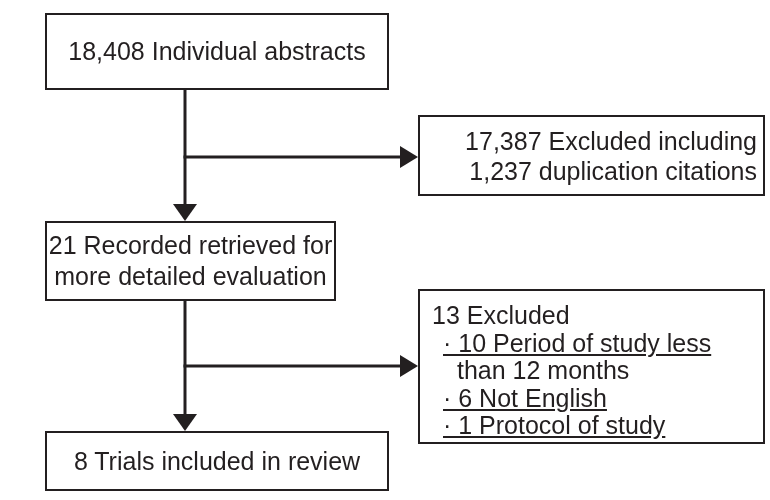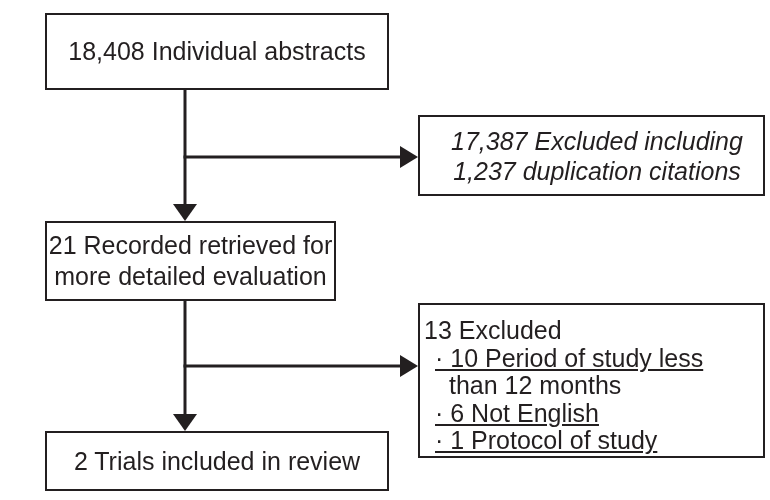--- a/index.html
+++ b/index.html
@@ -24,27 +24,26 @@
     position: absolute;
     background: var(--box-fill);
     border: 2.5px solid var(--box-border-color);
     font-size: 25px;
     line-height: 31px;
     display: flex;
     flex-direction: column;
     justify-content: center;
   }
   .box.centered { align-items: center; text-align: center; margin-left: 32px; }
-  .box.leftalign { align-items: center; padding-left: 17px; padding-right: 6px; line-height: 30px; font-style: italic; }
+  .box.leftalign { align-items: flex-end; padding-left: 17px; padding-right: 6px; line-height: 30px; }
   .box.list {
-    justify-content: center;
+    justify-content: flex-start;
     align-items: flex-start;
-    padding: 11px 10px 0 4px;
+    padding: 11px 10px 0 12px;
     line-height: 27.5px;
-    margin-top: 14px;
   }
   .bline { white-space: nowrap; }
   .bullet { margin-left: 11px; text-decoration: underline; }
   .cont   { margin-left: 25px; }
 
   #box-identified { left: 13px;  top: 13px;  width: 344px; height: 77px; }
   #box-excluded1  { left: 418px; top: 115px; width: 347px; height: 81px; }
   #box-retrieved  { left: 13px;  top: 221px; width: 291px; height: 80px; }
   #box-excluded2  { left: 418px; top: 289px; width: 347px; height: 155px; }
   #box-included   { left: 13px;  top: 431px; width: 344px; height: 60px; }
@@ -92,16 +91,16 @@
 
   <div class="box list" id="box-excluded2">
     <div class="bline">13 Excluded</div>
     <div class="bline bullet">· 10 Period of study less</div>
     <div class="bline cont">than 12 months</div>
     <div class="bline bullet">· 6 Not English</div>
     <div class="bline bullet">· 1 Protocol of study</div>
   </div>
 
   <div class="box centered" id="box-included">
-    <div class="bline">2 Trials included in review</div>
+    <div class="bline">8 Trials included in review</div>
   </div>
 
 </div>
 
 </body></html>

